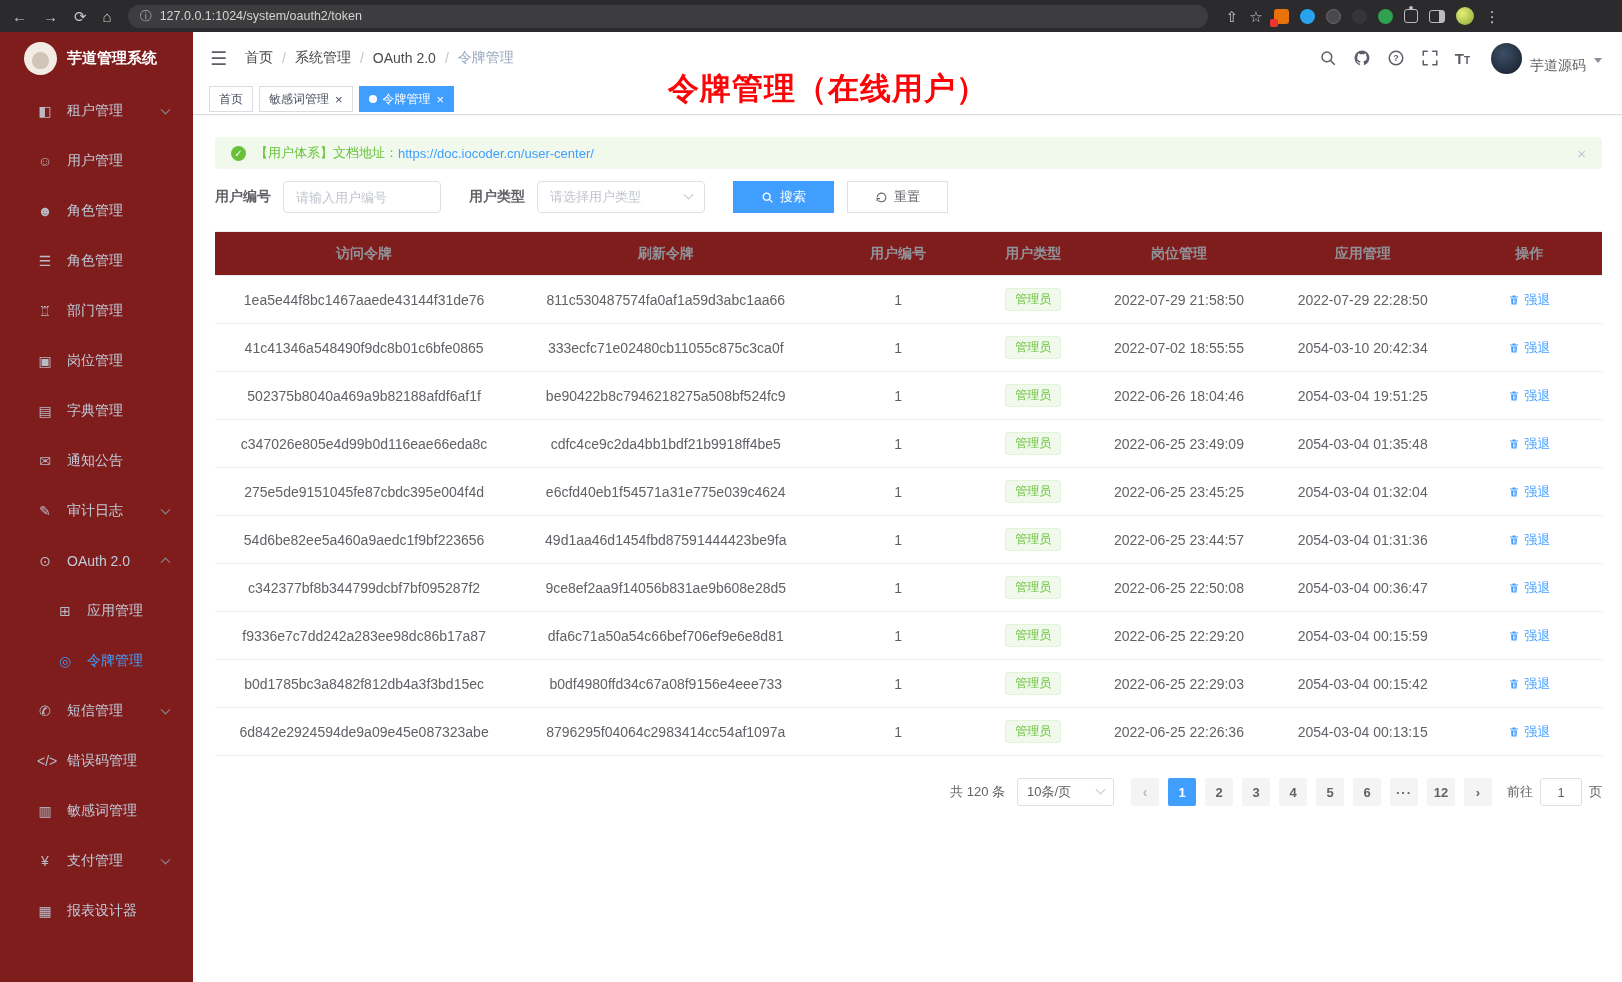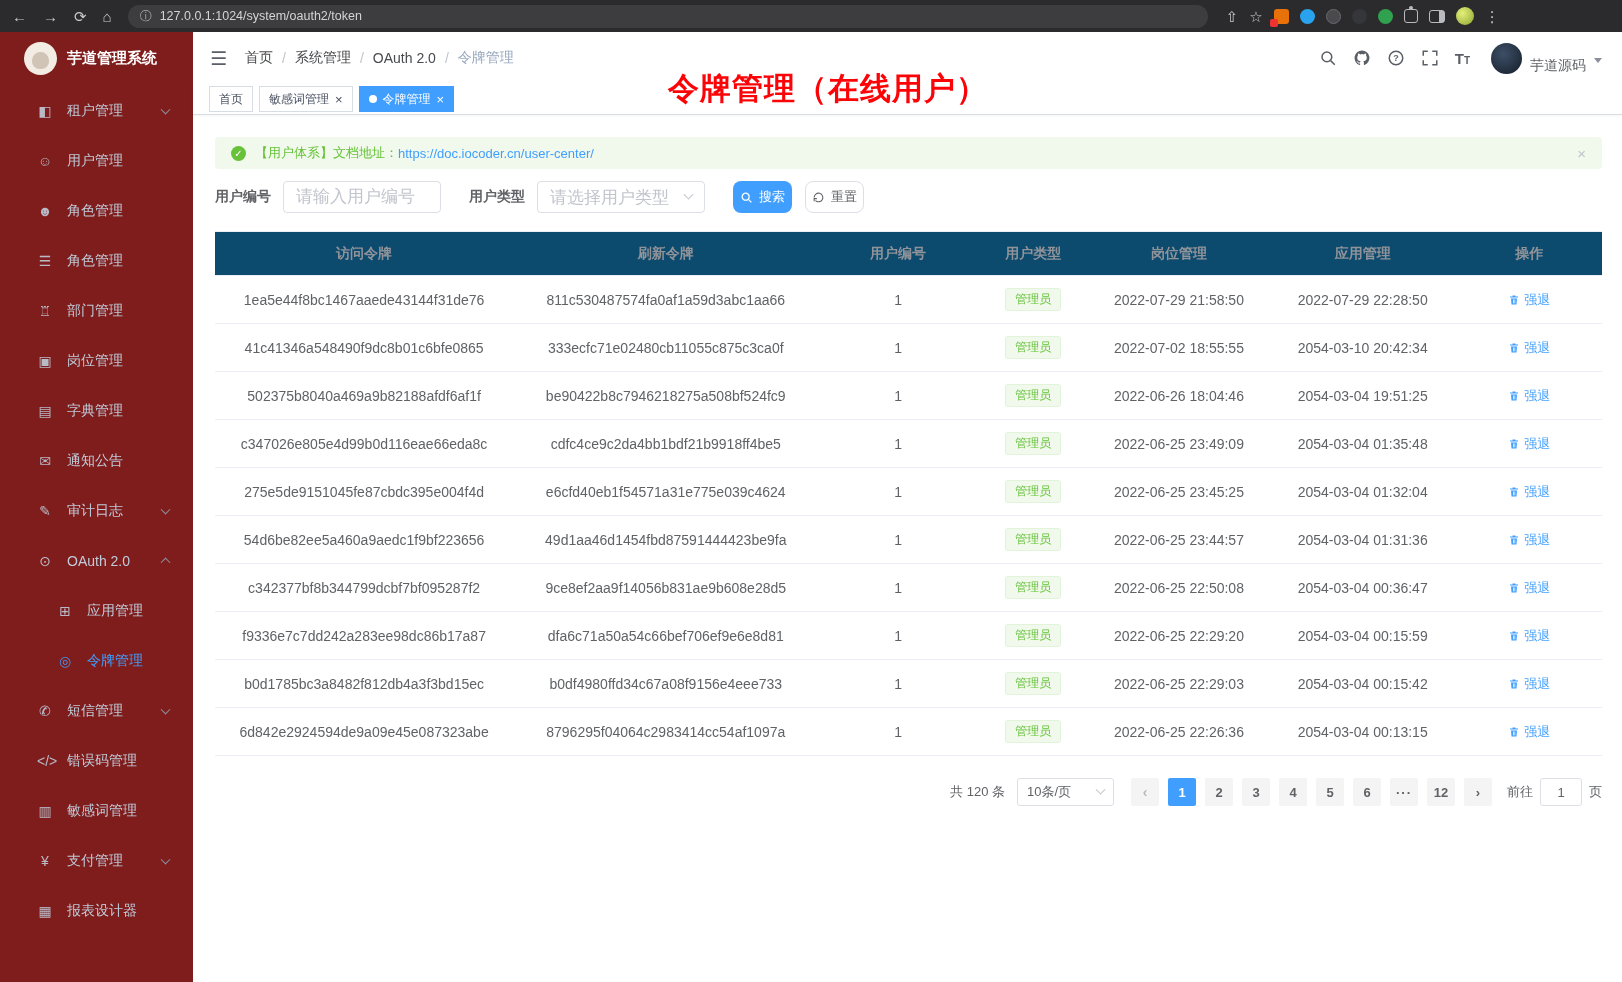--- a/index.html
+++ b/index.html
@@ -77,33 +77,33 @@
   .content { flex:1; padding:22px 20px 0 22px; overflow:hidden; }
 
   .alert { height:32px; background:#f0f9eb; border-radius:4px; display:flex; align-items:center; padding:0 16px; margin-bottom:12px; }
   .alert-check { width:15px; height:15px; border-radius:50%; background:#67c23a; color:#fff; font-size:10px; display:flex; align-items:center; justify-content:center; margin-right:9px; flex-shrink:0; }
   .alert-txt { color:#67c23a; font-size:13px; }
   .alert-link { color:#409eff; font-size:13px; text-decoration:none; cursor:pointer; }
   .alert-close { margin-left:auto; color:#c0c4cc; font-size:15px; cursor:pointer; }
 
   .filters { display:flex; align-items:center; margin-bottom:18px; }
   .f-label { font-weight:700; color:#606266; font-size:14px; margin-right:12px; }
-  .f-input, .f-select { width:158px; height:32px; border:1px solid #dcdfe6; border-radius:4px; font-size:17px; padding:0 12px; color:#606266; }
+  .f-input, .f-select { width:158px; height:32px; border:1px solid #dcdfe6; border-radius:4px; font-size:13px; padding:0 12px; color:#606266; }
   .f-input::placeholder { color:#c0c4cc; }
   .f-select { width:168px; display:flex; align-items:center; justify-content:space-between; cursor:pointer; margin-right:28px; }
   .f-input { margin-right:28px; }
   .ph { color:#c0c4cc; }
   .sel-caret { width:7px; height:7px; border-right:1.4px solid #c0c4cc; border-bottom:1.4px solid #c0c4cc; transform:rotate(45deg) translate(-2px,-2px); }
-  .btn { height:32px; border-radius:8px; display:inline-flex; align-items:center; gap:6px; font-size:13px; padding:0 6px; cursor:pointer; border:1px solid transparent; }
+  .btn { height:32px; border-radius:0; display:inline-flex; align-items:center; gap:6px; font-size:13px; padding:0 27px; cursor:pointer; border:1px solid transparent; }
   .btn-primary { background:#409eff; color:#fff; }
   .btn-plain { background:#fff; border-color:#dcdfe6; color:#606266; margin-left:13px; }
   .btn svg { width:13px; height:13px; }
 
   table { width:100%; border-collapse:collapse; table-layout:fixed; }
-  th { height:44px; color:#909399; font-weight:700; font-size:14px; text-align:center; border-bottom:1px solid #ebeef5; border-top:1px solid #ebeef5; background:#0c4a6e; }
+  th { height:44px; color:#909399; font-weight:700; font-size:14px; text-align:center; border-bottom:1px solid #ebeef5; border-top:1px solid #ebeef5; background:#7f1d1d; }
   td { height:48px; text-align:center; color:#606266; font-size:14px; border-bottom:1px solid #ebeef5; white-space:nowrap; overflow:hidden; }
   .tag-success { display:inline-block; padding:3px 9px; font-size:12px; color:#67c23a; background:#f0f9eb; border:1px solid #e1f3d8; border-radius:3px; line-height:1.2; }
   .act-btn { color:#409eff; font-size:13px; display:inline-flex; align-items:center; gap:4px; cursor:pointer; }
   .act-btn svg { width:12px; height:12px; }
 
   .pagination { display:flex; align-items:center; justify-content:flex-end; gap:9px; margin-top:22px; font-size:13px; color:#606266; }
   .pg-total { margin-right:3px; }
   .pg-size { width:97px; height:28px; border:1px solid #dcdfe6; border-radius:3px; display:flex; align-items:center; justify-content:space-between; padding:0 9px; cursor:pointer; color:#606266; margin-right:8px; }
   .pg-btn { min-width:28px; height:28px; padding:0 4px; background:#f4f4f5; border-radius:2px; display:inline-flex; align-items:center; justify-content:center; font-weight:600; color:#606266; cursor:pointer; }
   .pg-btn.active { background:#409eff; color:#fff; }

